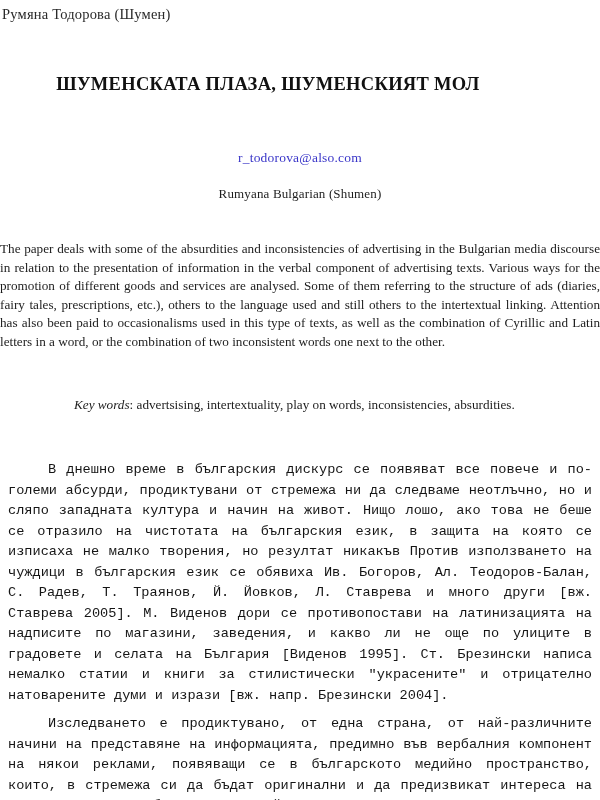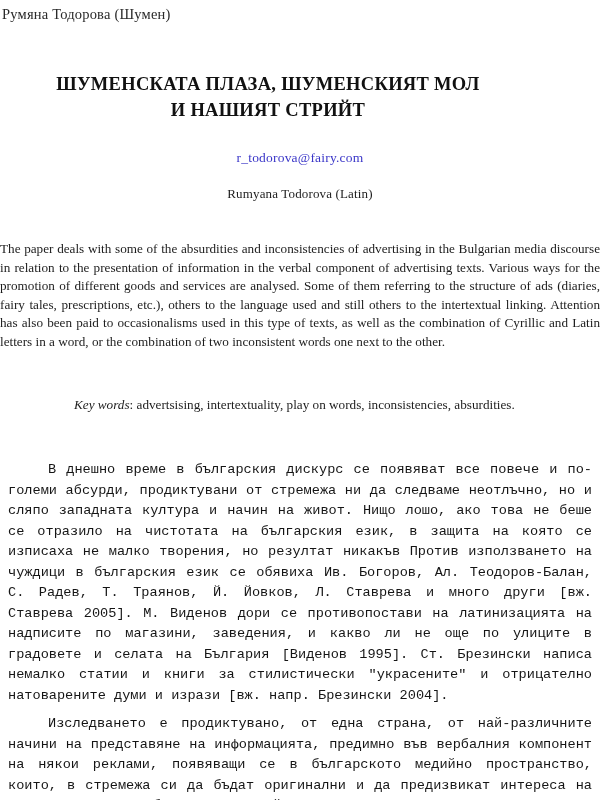--- a/index.html
+++ b/index.html
@@ -142,30 +142,29 @@
 </head>
 <body>
 
 <div class="page">
 
   <div class="running-header">Румяна Тодорова (Шумен)</div>
 
   <div class="title-block">
     <h1 class="doc-title">
       <span>ШУМЕНСКАТА ПЛАЗА, ШУМЕНСКИЯТ МОЛ</span><br>
-      <span>И НАШИЯТ СТРИЙТ</span>
     </h1>
   </div>
 
   <div class="email-line">
-    <a class="email-link" href="#">r_todorova@fairy.com</a>
+    <a class="email-link" href="#">r_todorova@also.com</a>
   </div>
 
   <div class="en-title-block">
-    <div class="en-author">Rumyana Todorova (Latin)</div>
+    <div class="en-author">Rumyana Bulgarian (Shumen)</div>
   </div>
 
   <div class="abstract">
     <p>The paper deals with some of the absurdities and inconsistencies of advertising in the Bulgarian media discourse in relation to the presentation of information in the verbal component of advertising texts. Various ways for the promotion of different goods and services are analysed. Some of them referring to the structure of ads (diaries, fairy tales, prescriptions, etc.), others to the language used and still others to the intertextual linking. Attention has also been paid to occasionalisms used in this type of texts, as well as the combination of Cyrillic and Latin letters in a word, or the combination of two inconsistent words one next to the other.</p>
   </div>
 
   <div class="keywords">
     <span class="kw-label">Key words</span><span>: </span><span>advertsising, intertextuality, play on words, inconsistencies, absurdities.</span>
   </div>
 

